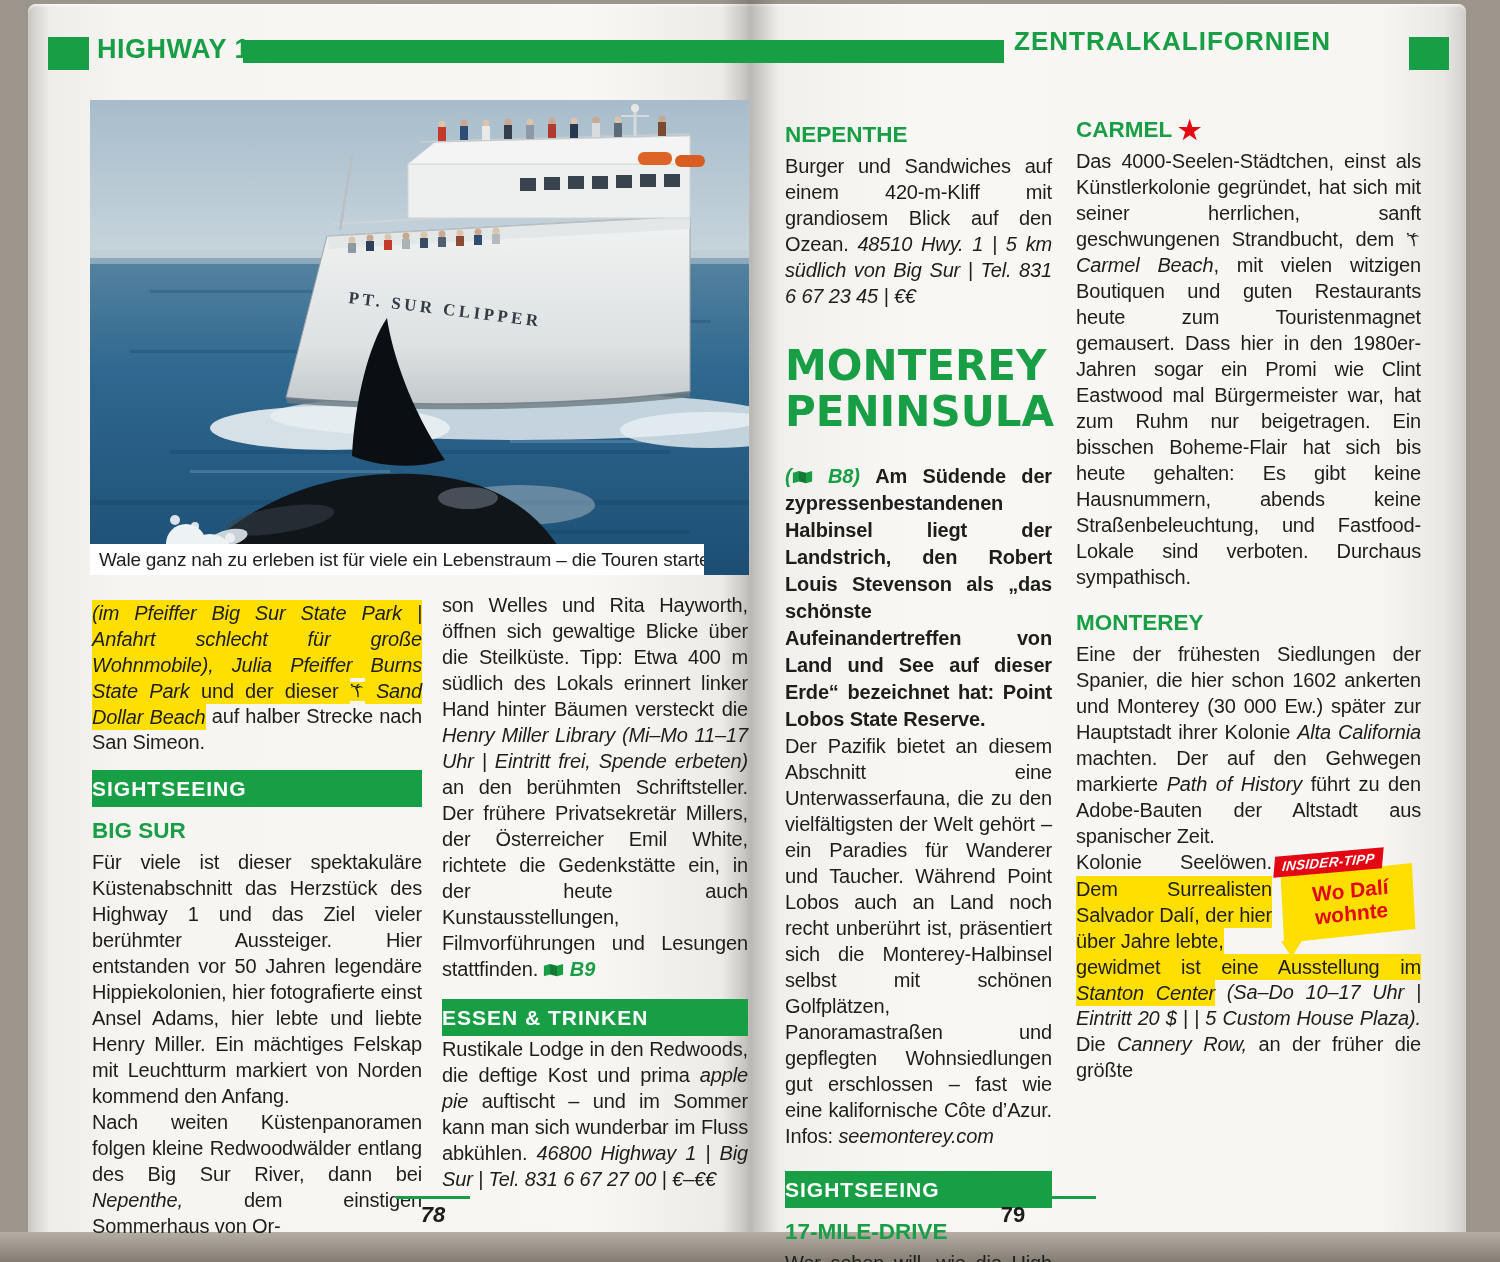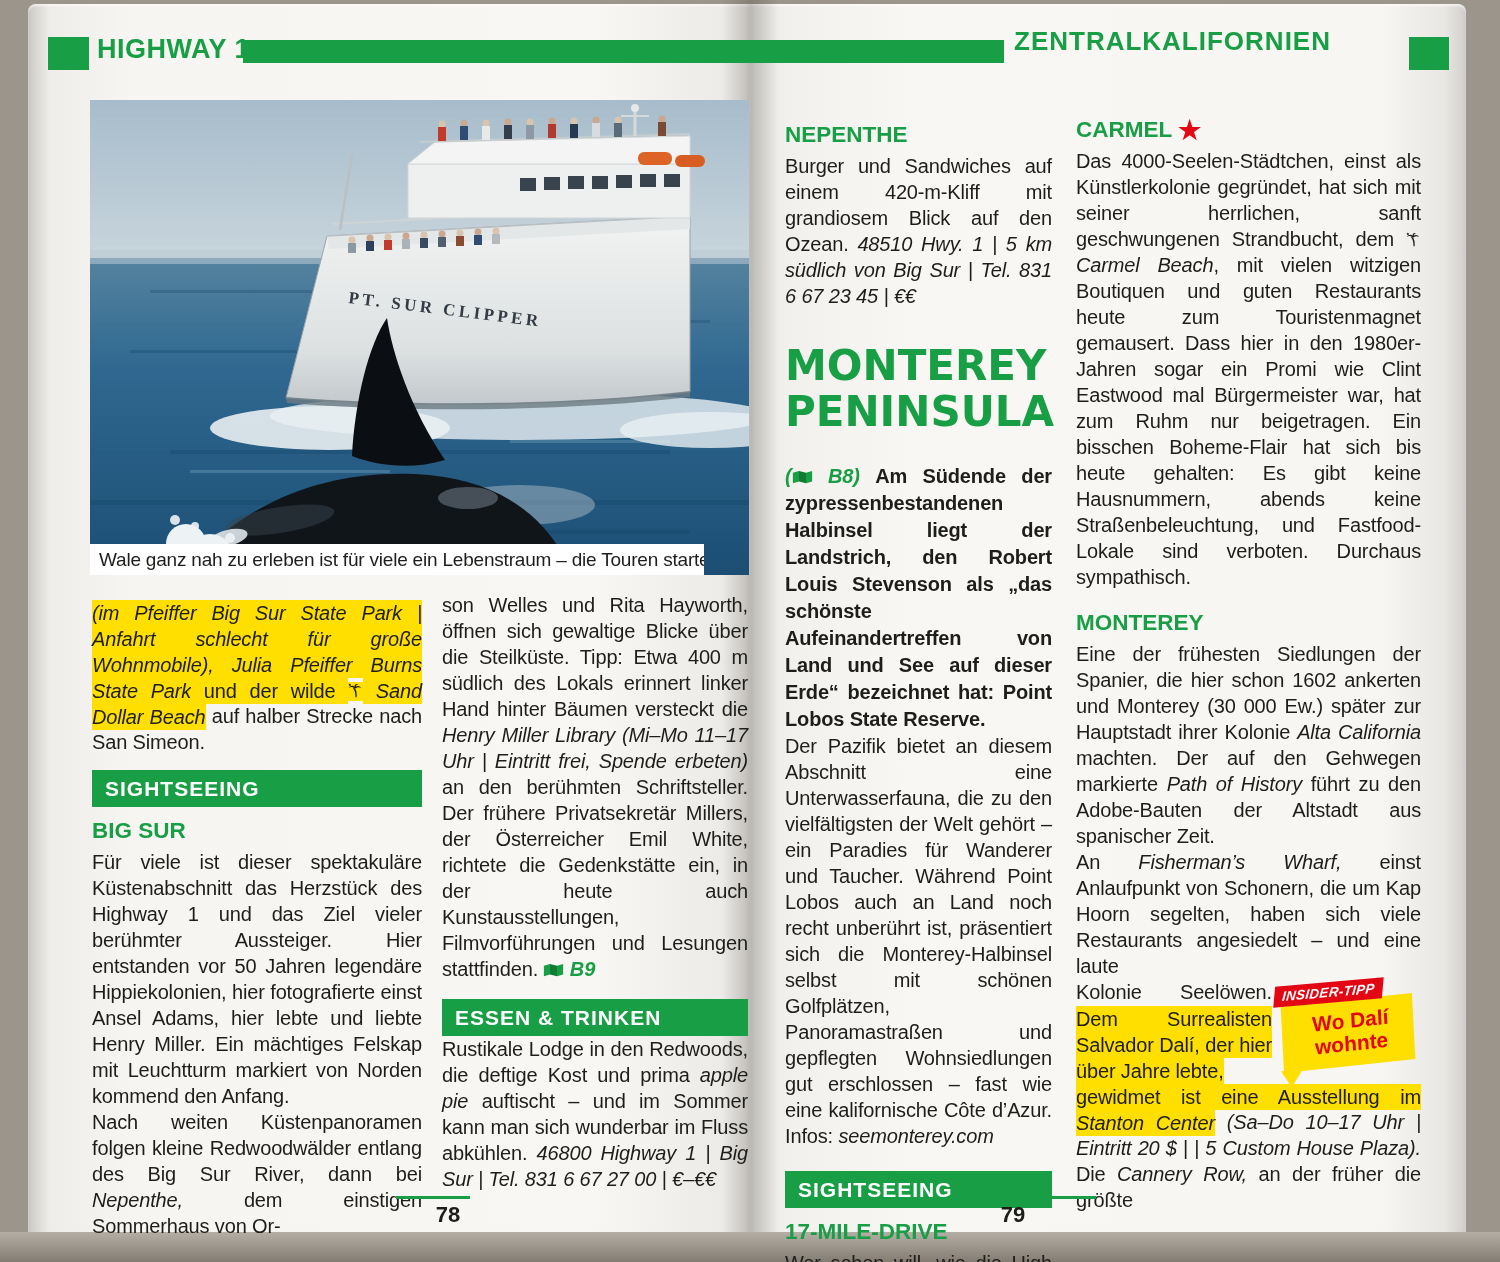--- a/index.html
+++ b/index.html
@@ -43,21 +43,21 @@
   .body.lead{font-weight:700;line-height:27px;}
   .i{font-style:italic;}
   .b{font-weight:700;}
   .green{color:#189e44;}
   .red{color:#e30613;}
   .star{font-size:26px;line-height:0;vertical-align:-2px;}
   .hl{background:#ffdf00;padding:1.5px 0 2.5px;box-decoration-break:clone;-webkit-box-decoration-break:clone;}
   .inline-icon{display:inline-block;vertical-align:-1px;line-height:0;}
 
   .bar{background:#189e44;color:#fff;font-weight:700;font-size:21px;line-height:37px;height:37px;
-    letter-spacing:1px;padding-left:13px;margin-top:15px;}
+    letter-spacing:1px;margin-top:15px;}
   .h-green{font-size:22.5px;font-weight:700;color:#189e44;letter-spacing:0;margin:11px 0 5px 0;line-height:26px;}
   .h-green.first{margin-top:16px;}
   .region-title{font-family:"DejaVu Sans",sans-serif;font-weight:800;font-size:42px;line-height:46px;
     color:#189e44;white-space:pre-line;margin:34px 0 28px 0;letter-spacing:0;}
 
   
   .tip-row{display:flex;margin:0;}
   .tip-left{width:196px;}
   .badge{width:149px;position:relative;padding-top:3px;}
   .ribbon{display:inline-block;background:#e30613;color:#fff;font-style:italic;font-weight:700;
@@ -219,21 +219,21 @@
             <circle cx="105" cy="426" r="4" opacity="0.9"></circle>
             <circle cx="140" cy="438" r="5" opacity="0.9"></circle>
         </g>
         <ellipse cx="300" cy="470" rx="180" ry="13" fill="#c3d2d9" opacity="0.4"></ellipse>
       </g>
     </svg>
     <div class="photo-caption">Wale ganz nah zu erleben ist für viele ein Lebenstraum – die Touren starten in Monterey</div>
   </div>
 
   <div class="col col1">
-    <p class="body"><span class="hl i">(im Pfeiffer Big Sur State Park | Anfahrt schlecht für große Wohnmobile), Julia Pfeiffer Burns State Park</span><span class="hl"> und der wilde </span><span class="hl inline-icon"><svg viewBox="0 0 20 20" width="15" height="15">
+    <p class="body"><span class="hl i">(im Pfeiffer Big Sur State Park | Anfahrt schlecht für große Wohnmobile), Julia Pfeiffer Burns State Park</span><span class="hl"> und der dieser </span><span class="hl inline-icon"><svg viewBox="0 0 20 20" width="15" height="15">
             <g fill="#1d1d1b">
               <path d="M10,19c0-6-1-9.5-3.5-12l2-0.3C11,9 12,13 11.6,19Z"></path>
               <path d="M8.5,7C6,4.8 3.5,4.6 1,6.5 3.2,2.8 6.8,2.8 9,5 8,2.2 11,0.6 13.5,1.6 11.5,1.8 10.5,3.4 10.3,5 12.5,3 16,3.6 17.5,6.6 14.8,5 12,5.4 10,7.4Z"></path>
               <path d="M2.5,0.5l0.6,1.2 1.3,0.2-0.95,0.9 0.2,1.3L2.5,3.5 1.3,4.1l0.2-1.3L0.6,1.9l1.3-0.2Z"></path>
             </g>
           </svg></span><span class="hl i"> Sand Dollar Beach</span><span> auf halber Strecke nach San Simeon.</span></p>
     <div class="bar">SIGHTSEEING</div>
     <h3 class="h-green">BIG SUR</h3>
     <p class="body"><span>Für viele ist dieser spektakuläre Küstenabschnitt das Herzstück des Highway 1 und das Ziel vieler berühmter Aussteiger. Hier entstanden vor 50 Jahren legendäre Hippiekolonien, hier fotografierte einst Ansel Adams, hier lebte und liebte Henry Miller. Ein mächtiges Felskap mit Leuchtturm markiert von Norden kommend den Anfang.</span></p>
     <p class="body"><span>Nach weiten Küstenpanoramen folgen kleine Redwoodwälder entlang des Big Sur River, dann bei </span><span class="i">Nepenthe,</span><span> dem einstigen Sommerhaus von Or-</span></p>
@@ -269,28 +269,27 @@
     <h3 class="h-green" style=""><span>CARMEL </span><span class="red star">★</span></h3>
     <p class="body"><span>Das 4000-Seelen-Städtchen, einst als Künstlerkolonie gegründet, hat sich mit seiner herrlichen, sanft geschwungenen Strandbucht, dem </span><span class="inline-icon"><svg viewBox="0 0 20 20" width="15" height="15">
             <g fill="#1d1d1b">
               <path d="M10,19c0-6-1-9.5-3.5-12l2-0.3C11,9 12,13 11.6,19Z"></path>
               <path d="M8.5,7C6,4.8 3.5,4.6 1,6.5 3.2,2.8 6.8,2.8 9,5 8,2.2 11,0.6 13.5,1.6 11.5,1.8 10.5,3.4 10.3,5 12.5,3 16,3.6 17.5,6.6 14.8,5 12,5.4 10,7.4Z"></path>
               <path d="M2.5,0.5l0.6,1.2 1.3,0.2-0.95,0.9 0.2,1.3L2.5,3.5 1.3,4.1l0.2-1.3L0.6,1.9l1.3-0.2Z"></path>
             </g>
           </svg></span><span class="i"> Carmel Beach</span><span>, mit vielen witzigen Boutiquen und guten Restaurants heute zum Touristenmagnet gemausert. Dass hier in den 1980er-Jahren sogar ein Promi wie Clint Eastwood mal Bürgermeister war, hat zum Ruhm nur beigetragen. Ein bisschen Boheme-Flair hat sich bis heute gehalten: Es gibt keine Hausnummern, abends keine Straßenbeleuchtung, und Fastfood-Lokale sind verboten. Durchaus sympathisch.</span></p>
     <h3 class="h-green" style="margin-top:20px;">MONTEREY</h3>
     <p class="body"><span>Eine der frühesten Siedlungen der Spanier, die hier schon 1602 ankerten und Monterey (30 000 Ew.) später zur Hauptstadt ihrer Kolonie </span><span class="i">Alta California</span><span> machten. Der auf den Gehwegen markierte </span><span class="i">Path of History</span><span> führt zu den Adobe-Bauten der Altstadt aus spanischer Zeit.</span></p>
-    <p class="body"><span>An </span><span class="i">Fisherman’s Wharf,</span><span> einst Anlaufpunkt von Schonern, die um Kap Hoorn segelten, haben sich viele Restaurants angesiedelt – und eine laute</span></p>
     <div class="tip-row">
       <p class="body tip-left"><span>Kolonie Seelöwen. </span><span class="hl">Dem Surrealisten Salvador Dalí, der hier über Jahre lebte,</span></p>
       <div class="badge">
         <span class="ribbon">INSIDER-TIPP</span>
         <div class="bubble">Wo Dalí wohnte</div>
       </div>
     </div>
     <p class="body"><span class="hl">gewidmet ist eine Ausstellung im </span><span class="hl i">Stanton Center</span><span class="i"> (Sa–Do 10–17 Uhr | Eintritt 20 $ | | 5 Custom House Plaza).</span><span> Die </span><span class="i">Cannery Row,</span><span> an der früher die größte</span></p>
   </div>
 
   <div class="pn-rule" style="left:396px;"></div>
-  <div class="pn" style="left:411px;">78</div>
+  <div class="pn" style="left:396px;font-style:italic;">78</div>
   <div class="pn-rule" style="left:1022px;"></div>
   <div class="pn" style="left:976px;">79</div>
 </div>
 
 </body></html>

